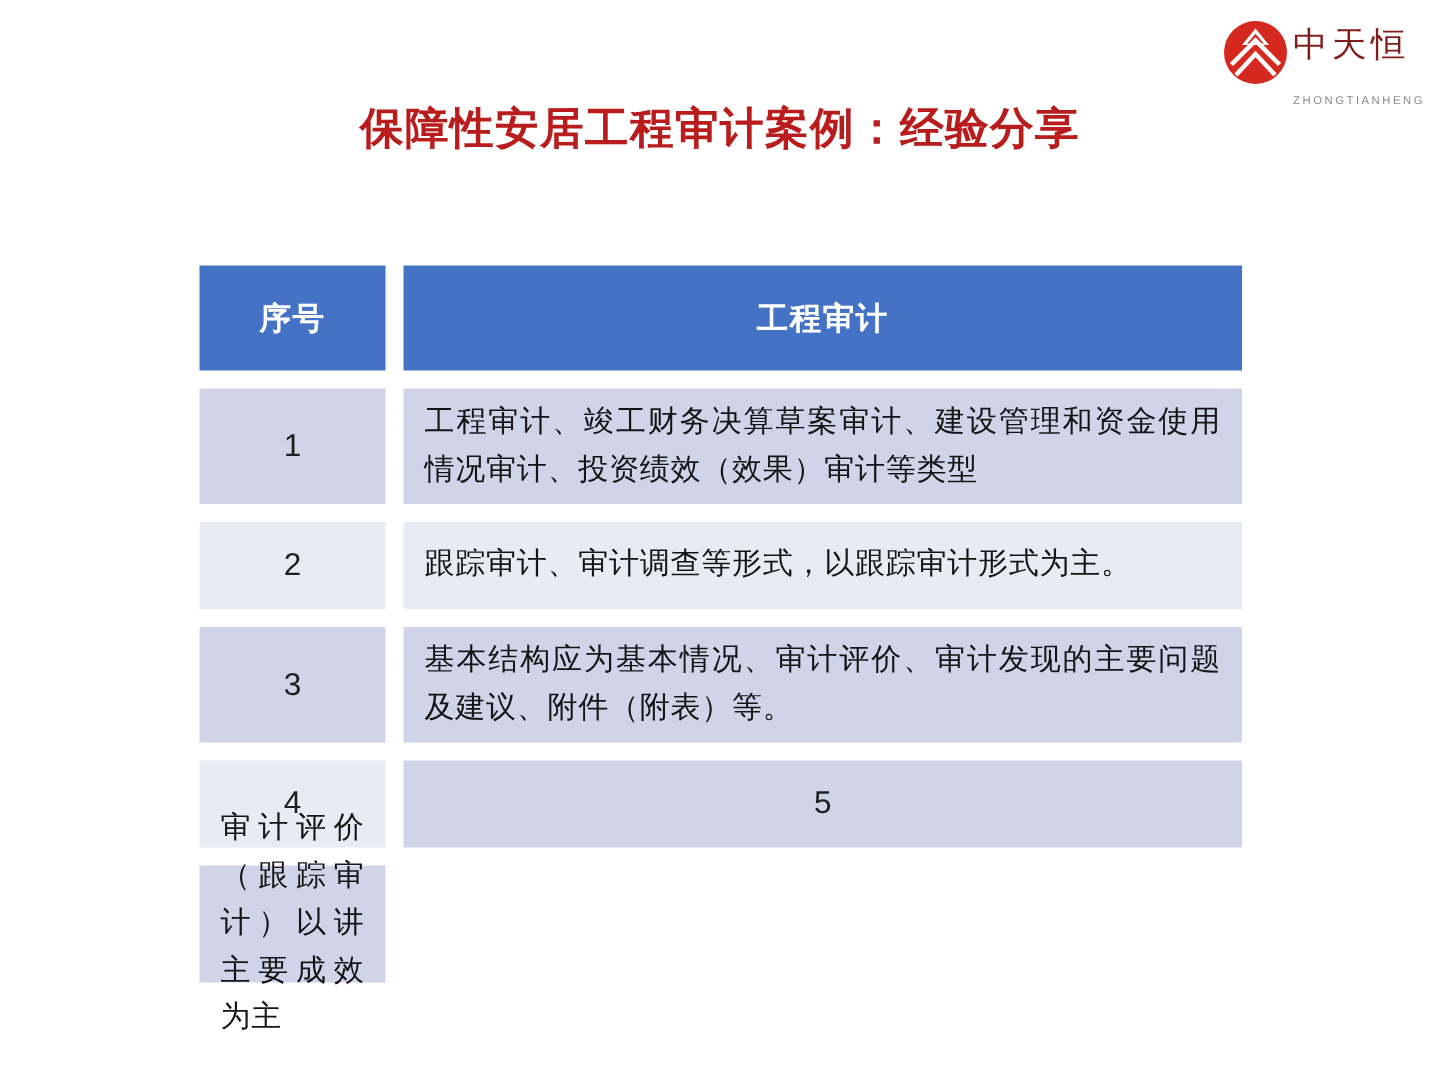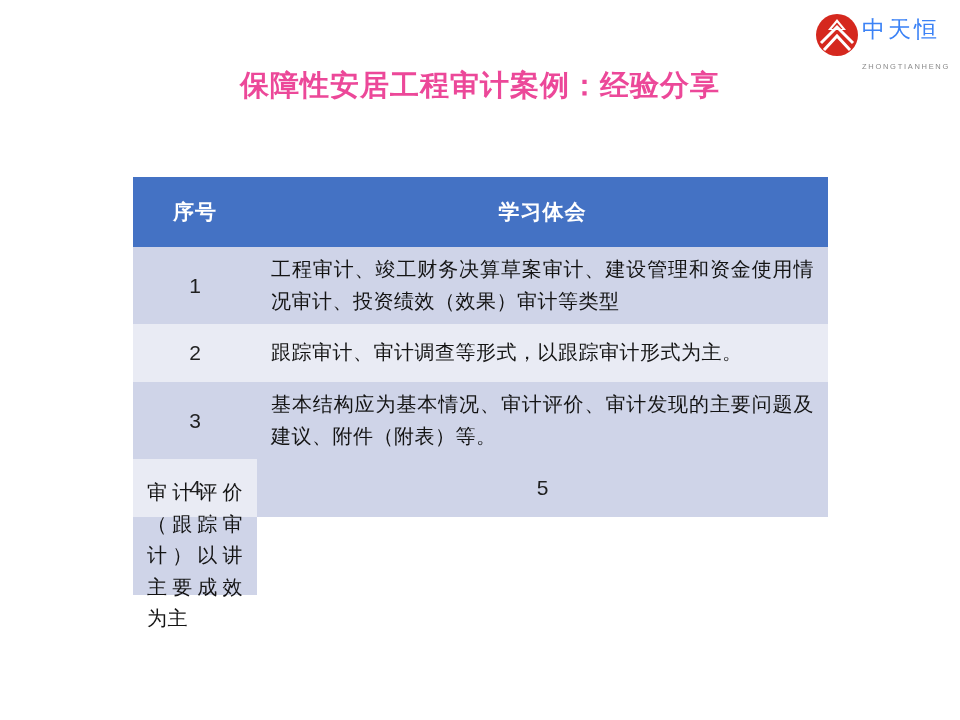--- a/index.html
+++ b/index.html
@@ -19,21 +19,21 @@
     right: 10px;
     display: flex;
     align-items: flex-start;
     gap: 3px;
   }
   .logo-icon svg { display: block; }
   .logo-textcol { display: flex; flex-direction: column; align-items: flex-start; padding-top: 4px; }
   .logo-name {
     font-size: 23px;
     line-height: 26px;
-    color: #3b82f6;
+    color: #7f1d1d;
     letter-spacing: 3px;
     font-weight: 500;
     white-space: nowrap;
   }
   .logo-sub {
     margin-top: 19px;
     font-size: 7.5px;
     color: #8a8a8a;
     letter-spacing: 1.7px;
     font-family: "Liberation Sans", sans-serif;
@@ -42,34 +42,34 @@
 
   
   .slide-title {
     position: absolute;
     top: 66px;
     left: 0;
     width: 100%;
     text-align: center;
     font-size: 29px;
     font-weight: bold;
-    color: #ec4899;
+    color: #b91c1c;
     letter-spacing: 1px;
   }
 
   
   .exp-table {
     position: absolute;
     left: 133px;
     top: 177px;
     width: 695px;
     display: grid;
     grid-template-columns: 124px 1fr;
     grid-template-rows: 70px 77px 58px 77px 58px 78px;
-    gap: 0;
+    gap: 12px;
     background: #ffffff;
   }
   .cell { box-sizing: border-box; }
   .cell-head {
     background: #4472c4;
     color: #ffffff;
     font-weight: bold;
     font-size: 21px;
     display: flex;
     align-items: center;
@@ -116,21 +116,21 @@
       <span class="logo-name">中天恒</span>
       <span class="logo-sub">ZHONGTIANHENG</span>
     </span>
   </div>
 
   <div class="slide-title">保障性安居工程审计案例：经验分享</div>
 
   <div class="exp-table">
 
     <div class="cell cell-head">序号</div>
-    <div class="cell cell-head">学习体会</div>
+    <div class="cell cell-head">工程审计</div>
 
     <div class="cell cell-no band-dark">1</div>
     <div class="cell cell-text band-dark">工程审计、竣工财务决算草案审计、建设管理和资金使用情况审计、投资绩效（效果）审计等类型</div>
 
     <div class="cell cell-no band-light">2</div>
     <div class="cell cell-text band-light">跟踪审计、审计调查等形式，以跟踪审计形式为主。</div>
 
     <div class="cell cell-no band-dark">3</div>
     <div class="cell cell-text band-dark">基本结构应为基本情况、审计评价、审计发现的主要问题及建议、附件（附表）等。</div>
 

